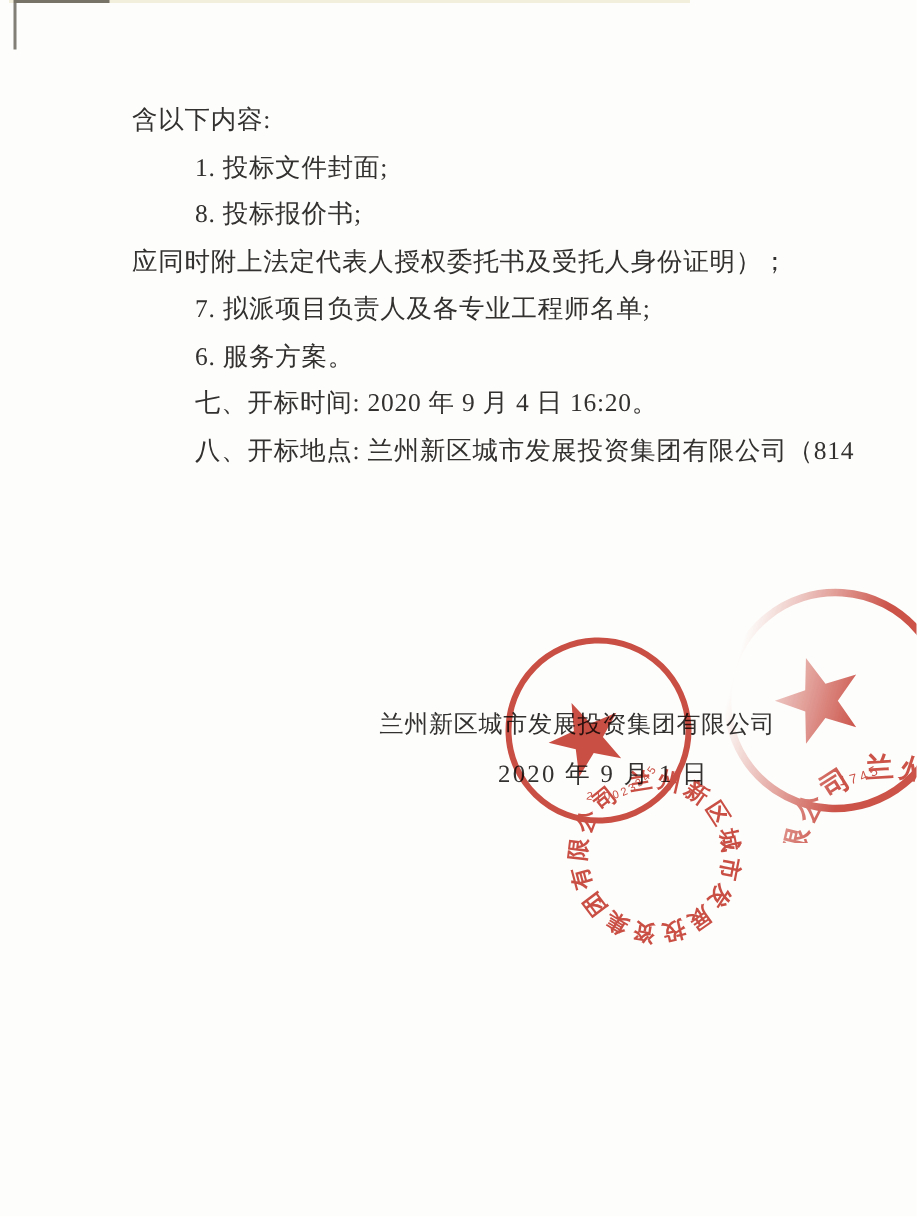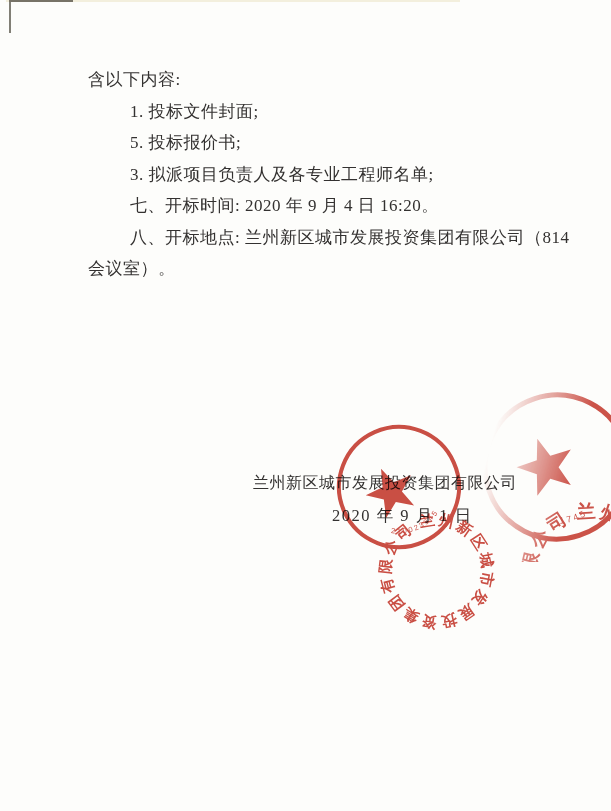--- a/index.html
+++ b/index.html
@@ -46,25 +46,26 @@
 
 <div class="page">
 
   <div class="edge-tint"></div>
   <div class="mark-h"></div>
   <div class="mark-v"></div>
 
   <div class="doc-text">
     <p class="ln">含以下内容:</p>
     <p class="ln ind">1. 投标文件封面;</p>
-    <p class="ln ind">5. 投标报价书;</p>
-    <p class="ln ind">3. 拟派项目负责人及各专业工程师名单;</p>
+    <p class="ln ind">8. 投标报价书;</p>
+    <p class="ln">应同时附上法定代表人授权委托书及受托人身份证明）；</p>
+    <p class="ln ind">7. 拟派项目负责人及各专业工程师名单;</p>
+    <p class="ln ind">6. 服务方案。</p>
     <p class="ln ind">七、开标时间: 2020 年 9 月 4 日 16:20。</p>
     <p class="ln ind">八、开标地点: 兰州新区城市发展投资集团有限公司（814</p>
-    <p class="ln">会议室）。</p>
   </div>
 
   <div class="sig-company">兰州新区城市发展投资集团有限公司</div>
   <div class="sig-date">2020 年 9 月 1 日</div>
 
   <div class="seal seal-main">
     <svg width="150" height="150" viewBox="-75 -75 150 150">
       <defs>
         <path id="s1ring" d="M 0,46 A 46,46 0 1 1 -0.05,46"></path>
         <path id="s1serial" d="M -32,34 A 46.9,46.9 0 0 0 32,34"></path>

